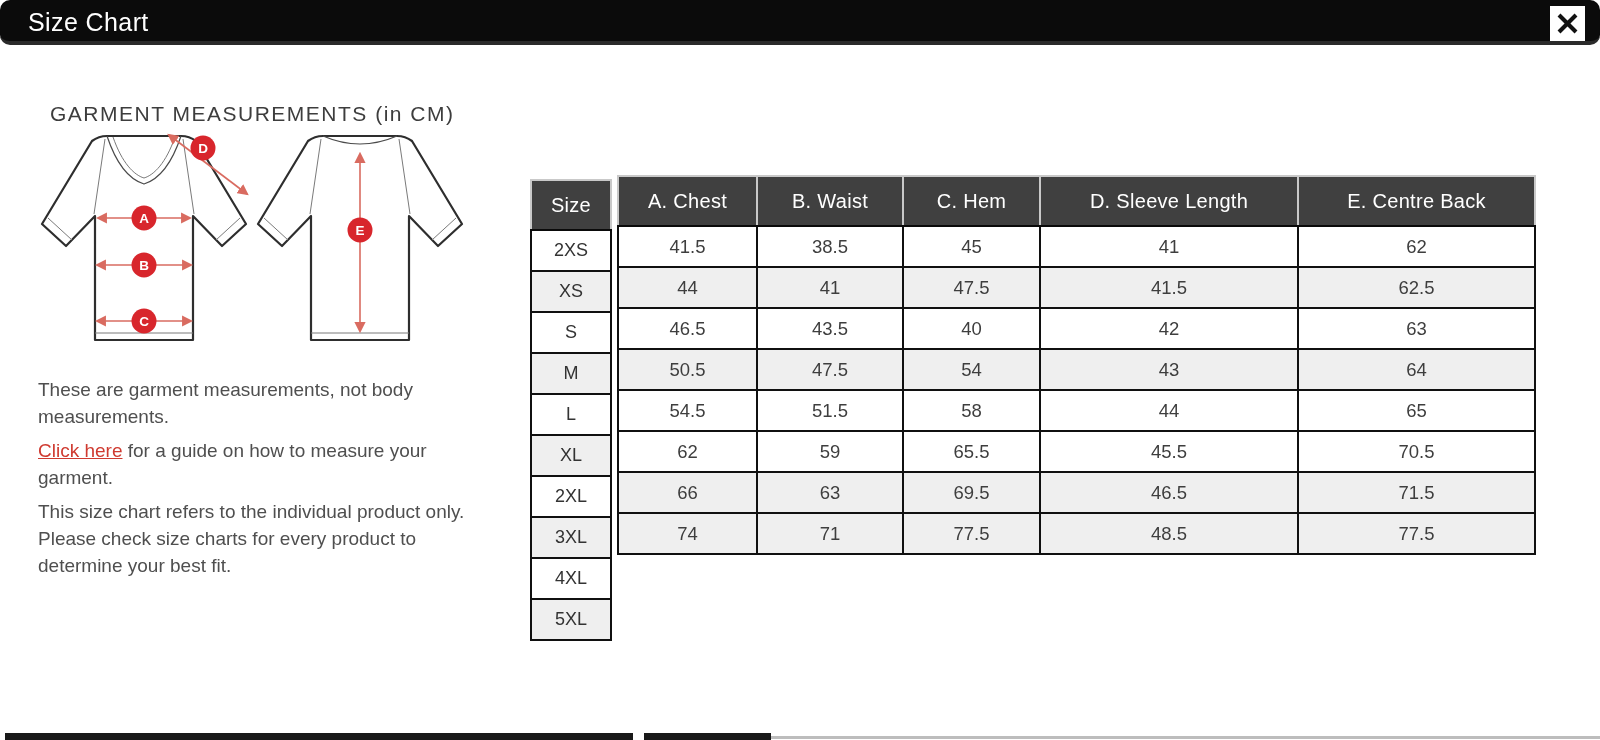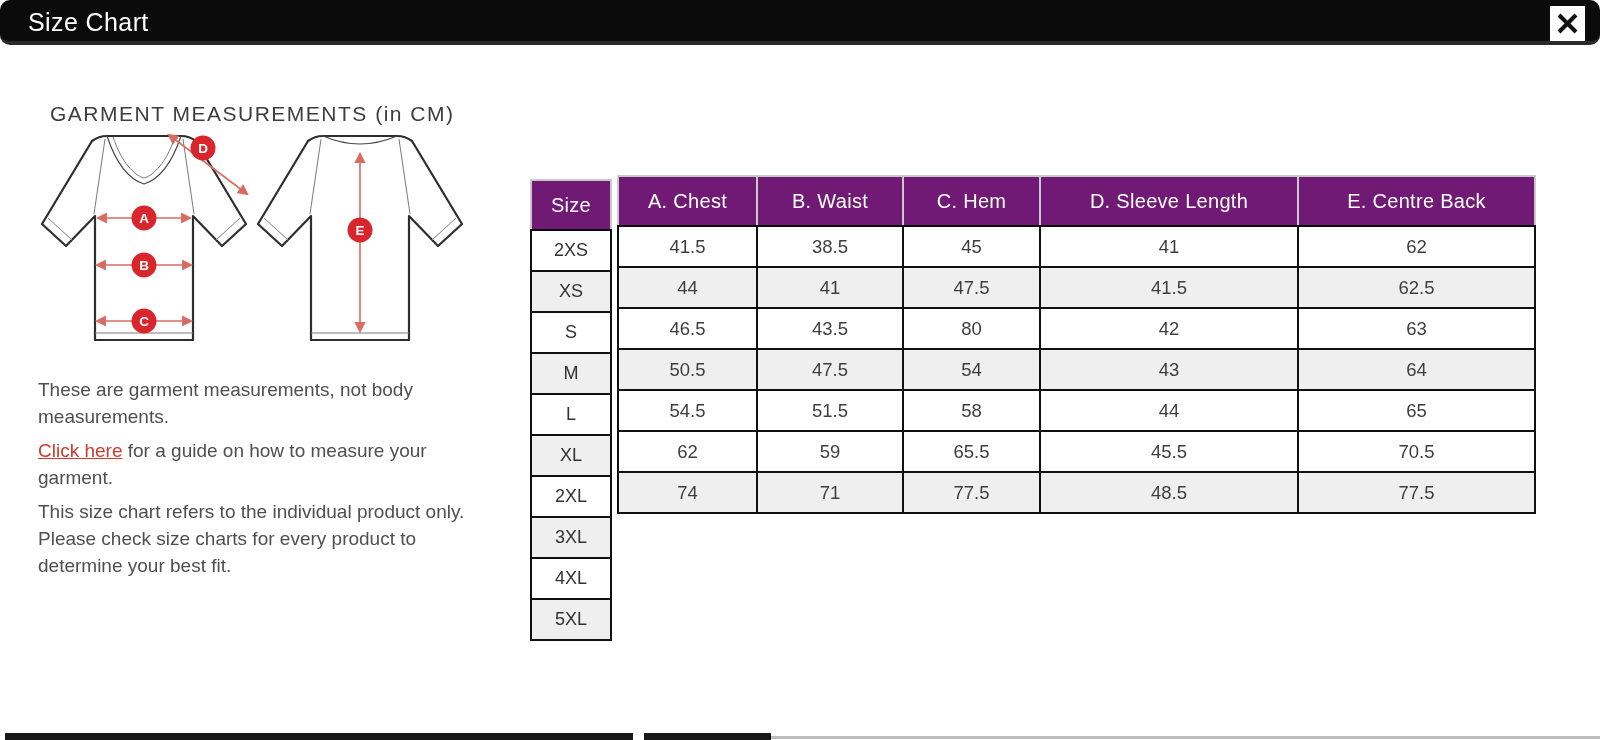--- a/index.html
+++ b/index.html
@@ -53,21 +53,21 @@
   .notes p { margin:0 0 7px 0; }
   .notes a { color:#cf3a30; text-decoration:underline; cursor:pointer; }
 
   
   .tables-wrap {
     position:absolute; left:530px; top:175px;
     display:flex; align-items:flex-start; gap:5px;
   }
   table { border-collapse:collapse; background:#ffffff; }
   th {
-    background:#701a75; color:#ffffff; font-size:20px; font-weight:500;
+    background:#404040; color:#ffffff; font-size:20px; font-weight:500;
     height:50px; padding:0 14px; letter-spacing:0.3px;
     border:2px solid #c9c9c9; border-bottom-color:#0a0a0a;
   }
   td {
     height:41px; padding:0 20px; text-align:center; vertical-align:middle;
     font-size:18.5px; color:#3e3e3e; background:#ffffff;
     border:2px solid #101010;
   }
   tr.alt td { background:#efefef; }
   .size-table { margin-top:4px; }
@@ -225,21 +225,21 @@
         <tr class="alt">
           <td>44</td>
           <td>41</td>
           <td>47.5</td>
           <td>41.5</td>
           <td>62.5</td>
         </tr>
         <tr class="">
           <td>46.5</td>
           <td>43.5</td>
-          <td>80</td>
+          <td>40</td>
           <td>42</td>
           <td>63</td>
         </tr>
         <tr class="alt">
           <td>50.5</td>
           <td>47.5</td>
           <td>54</td>
           <td>43</td>
           <td>64</td>
         </tr>
@@ -251,20 +251,27 @@
           <td>65</td>
         </tr>
         <tr class="">
           <td>62</td>
           <td>59</td>
           <td>65.5</td>
           <td>45.5</td>
           <td>70.5</td>
         </tr>
         <tr class="alt">
+          <td>66</td>
+          <td>63</td>
+          <td>69.5</td>
+          <td>46.5</td>
+          <td>71.5</td>
+        </tr>
+        <tr class="alt">
           <td>74</td>
           <td>71</td>
           <td>77.5</td>
           <td>48.5</td>
           <td>77.5</td>
         </tr>
       </tbody>
   </table>
 </div>
 

